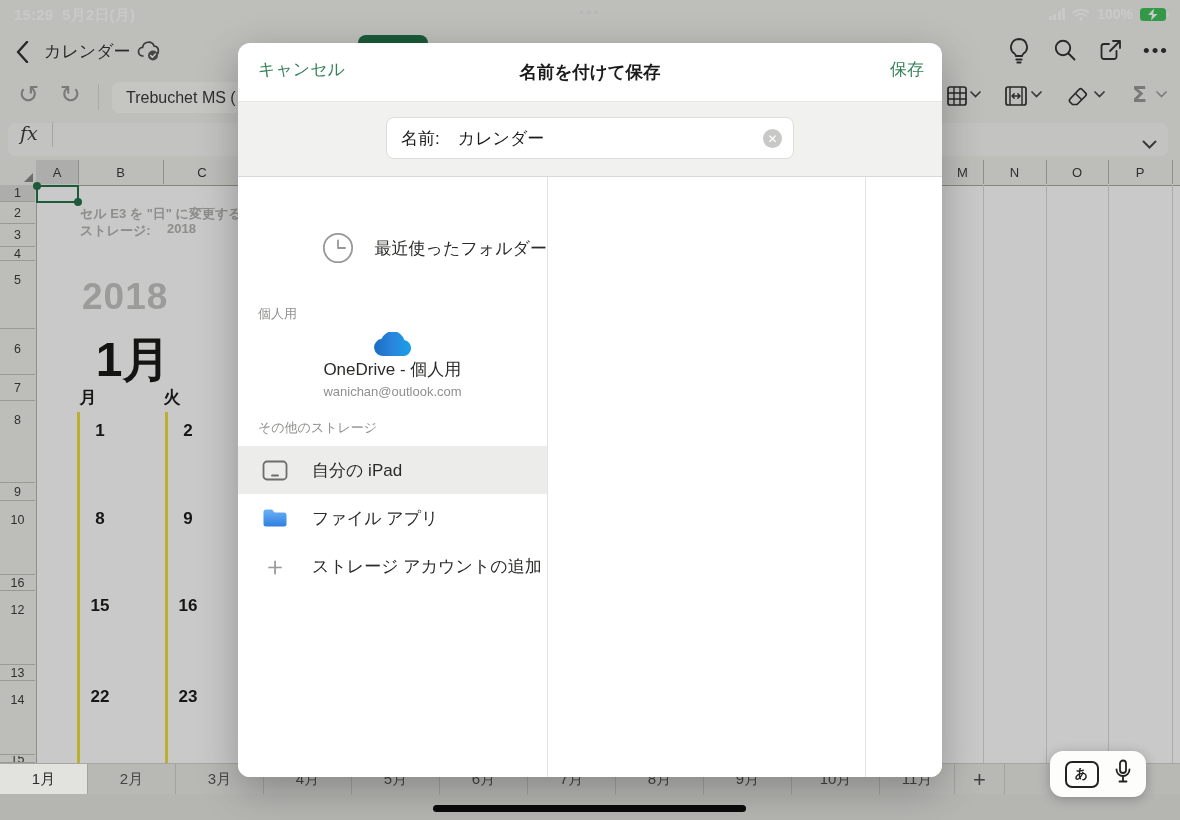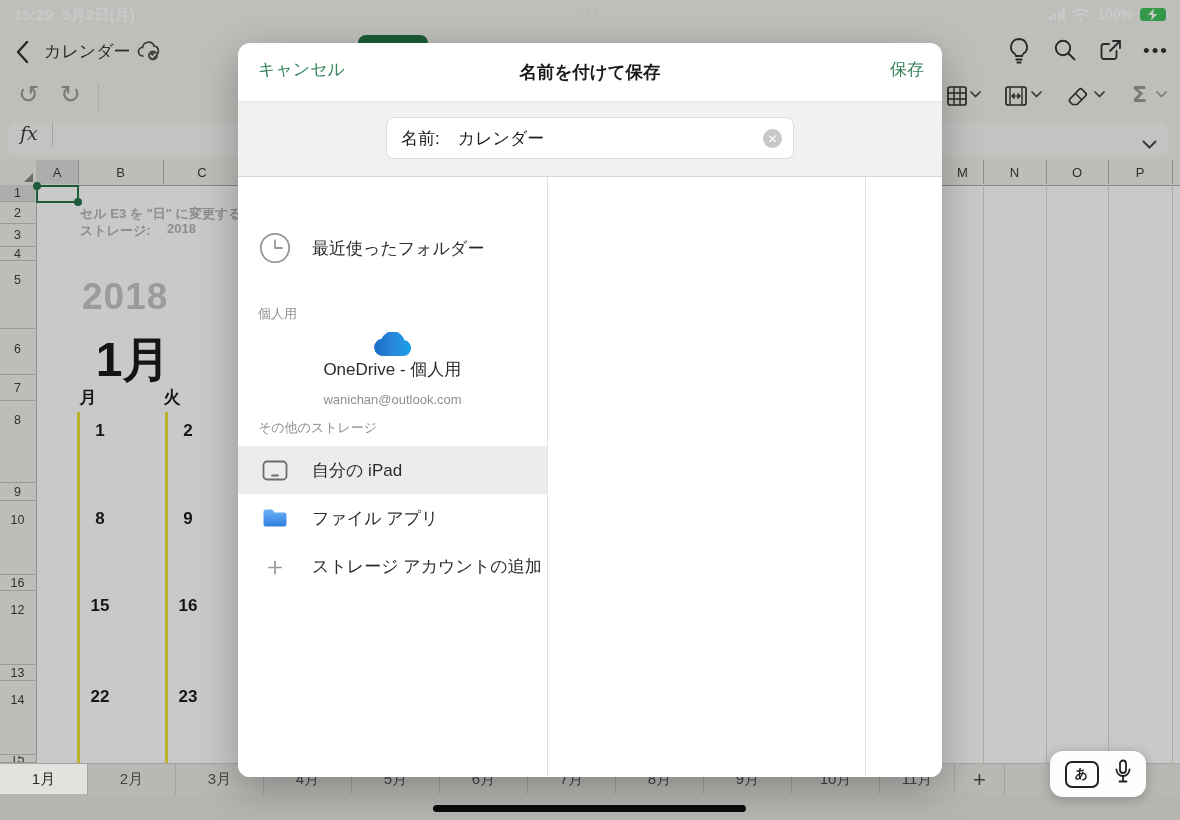--- a/index.html
+++ b/index.html
@@ -87,21 +87,21 @@
   .m-input .val{margin-left:18px;}
   .clearbtn{position:absolute;right:11px;top:11px;width:19px;height:19px;border-radius:50%;background:#c8c8c6;
     color:#fff;font-size:12px;font-weight:700;display:flex;align-items:center;justify-content:center;line-height:1;}
   .m-body{position:absolute;left:0;top:134px;width:704px;height:600px;background:#fff;}
   .m-div{position:absolute;top:0;width:1px;height:600px;background:#e2e2e0;}
   .side-row{position:absolute;left:0;width:309px;height:48px;display:flex;align-items:center;}
   .side-row.sel{background:#ececea;}
   .side-ico{width:74px;display:flex;align-items:center;justify-content:center;flex:none;}
   .side-label{font-size:17px;color:#2b2b29;}
   .side-sec{position:absolute;left:20px;font-size:13px;color:#8f8f8d;}
-  .od-sub{font-size:13px;color:#908f8d;margin-top:11px;}
+  .od-sub{font-size:13px;color:#908f8d;margin-top:3px;}
   .plusico{font-size:26px;color:#98989 6;color:#989896;font-weight:400;}
 
   
   .kbd{left:1050px;top:751px;width:96px;height:46px;background:#fdfdfc;border-radius:13px;z-index:40;
     box-shadow:0 2px 12px rgba(0,0,0,.25);display:flex;align-items:center;justify-content:center;gap:15px;}
   .langbox{width:30px;height:23px;border:2px solid #222220;border-radius:7px;display:flex;align-items:center;justify-content:center;
     font-size:13px;color:#222220;font-weight:600;}
 </style>
 </head>
 <body>
@@ -167,20 +167,21 @@
         <path d="M15 3 h7 v7 M22 3 L12 13" fill="none" stroke="#333331" stroke-width="1.8" stroke-linecap="round" stroke-linejoin="round"></path>
       </svg>
     </div>
     <div class="abs tb-ico" style="left:1143px;top:12px;font-size:19px;letter-spacing:2px;color:#333331;">•••</div>
   </div>
 
   <div class="abs toolrow2">
     <div class="abs undoredo" style="left:18px;top:8px;">↺</div>
     <div class="abs undoredo" style="left:60px;top:8px;">↻</div>
     <div class="abs vsep" style="left:98px;top:10px;"></div>
+    <div class="abs fontpill">Trebuchet MS (</div>
 
     <div class="abs tb-ico" style="left:946px;top:11px;">
       <svg width="22" height="22" viewBox="0 0 22 22">
         <rect x="2" y="2" width="18" height="18" rx="2" fill="none" stroke="#333331" stroke-width="1.7"></rect>
         <path d="M2 8 h18 M2 14 h18 M8 2 v18 M14 2 v18" stroke="#333331" stroke-width="1.4"></path>
       </svg>
     </div>
     <div class="abs tb-ico chev" style="left:970px;top:17px;">
       <svg width="11" height="7" viewBox="0 0 11 7">
           <path d="M1 1 l4.5 4.5 L10 1" fill="none" stroke="#4a4a48" stroke-width="1.7" stroke-linecap="round"></path>
@@ -321,21 +322,21 @@
         <span>名前:</span>
         <span class="val">カレンダー</span>
         <span class="clearbtn">✕</span>
       </div>
     </div>
 
     <div class="m-body">
       <div class="m-div" style="left:309px;"></div>
       <div class="m-div" style="left:627px;"></div>
 
-      <div class="side-row" style="top:47px;">
+      <div class="side-row" style="top:47px;justify-content:flex-end;">
         <span class="side-ico">
           <svg width="32" height="32" viewBox="0 0 32 32">
             <circle cx="16" cy="16" r="14.2" fill="none" stroke="#97979a" stroke-width="1.8"></circle>
             <path d="M16 8.5 V16 H23" fill="none" stroke="#97979a" stroke-width="1.8" stroke-linecap="round" stroke-linejoin="round"></path>
           </svg>
         </span>
         <span class="side-label">最近使ったフォルダー</span>
       </div>
 
       <div class="side-sec" style="top:128px;">個人用</div>

